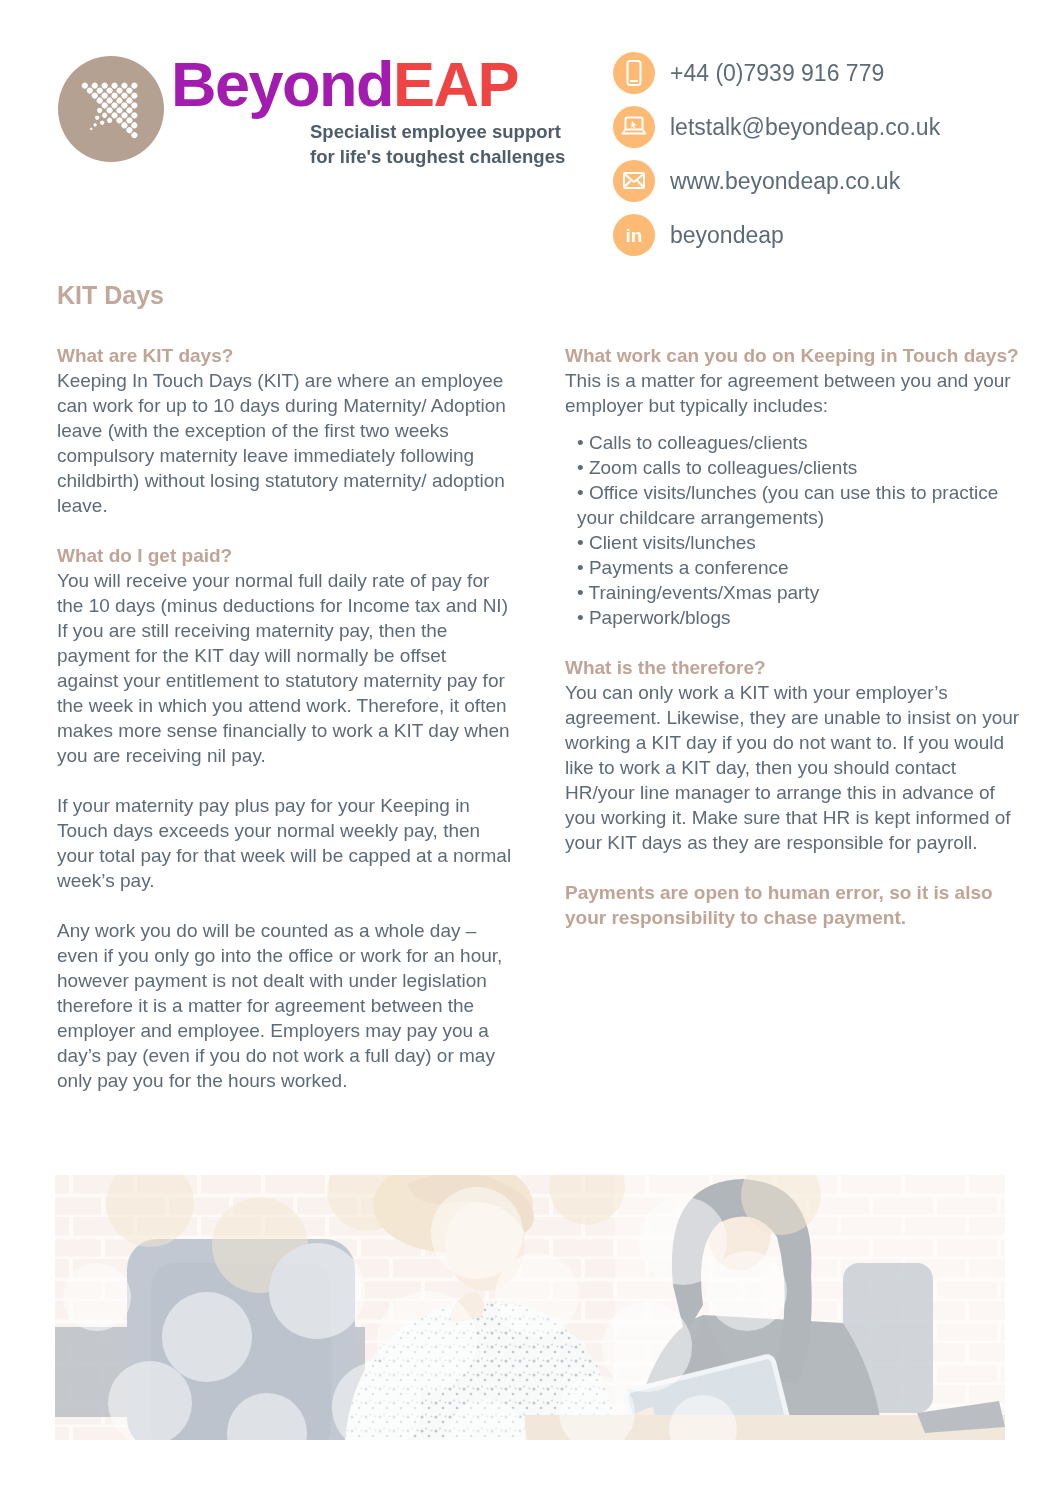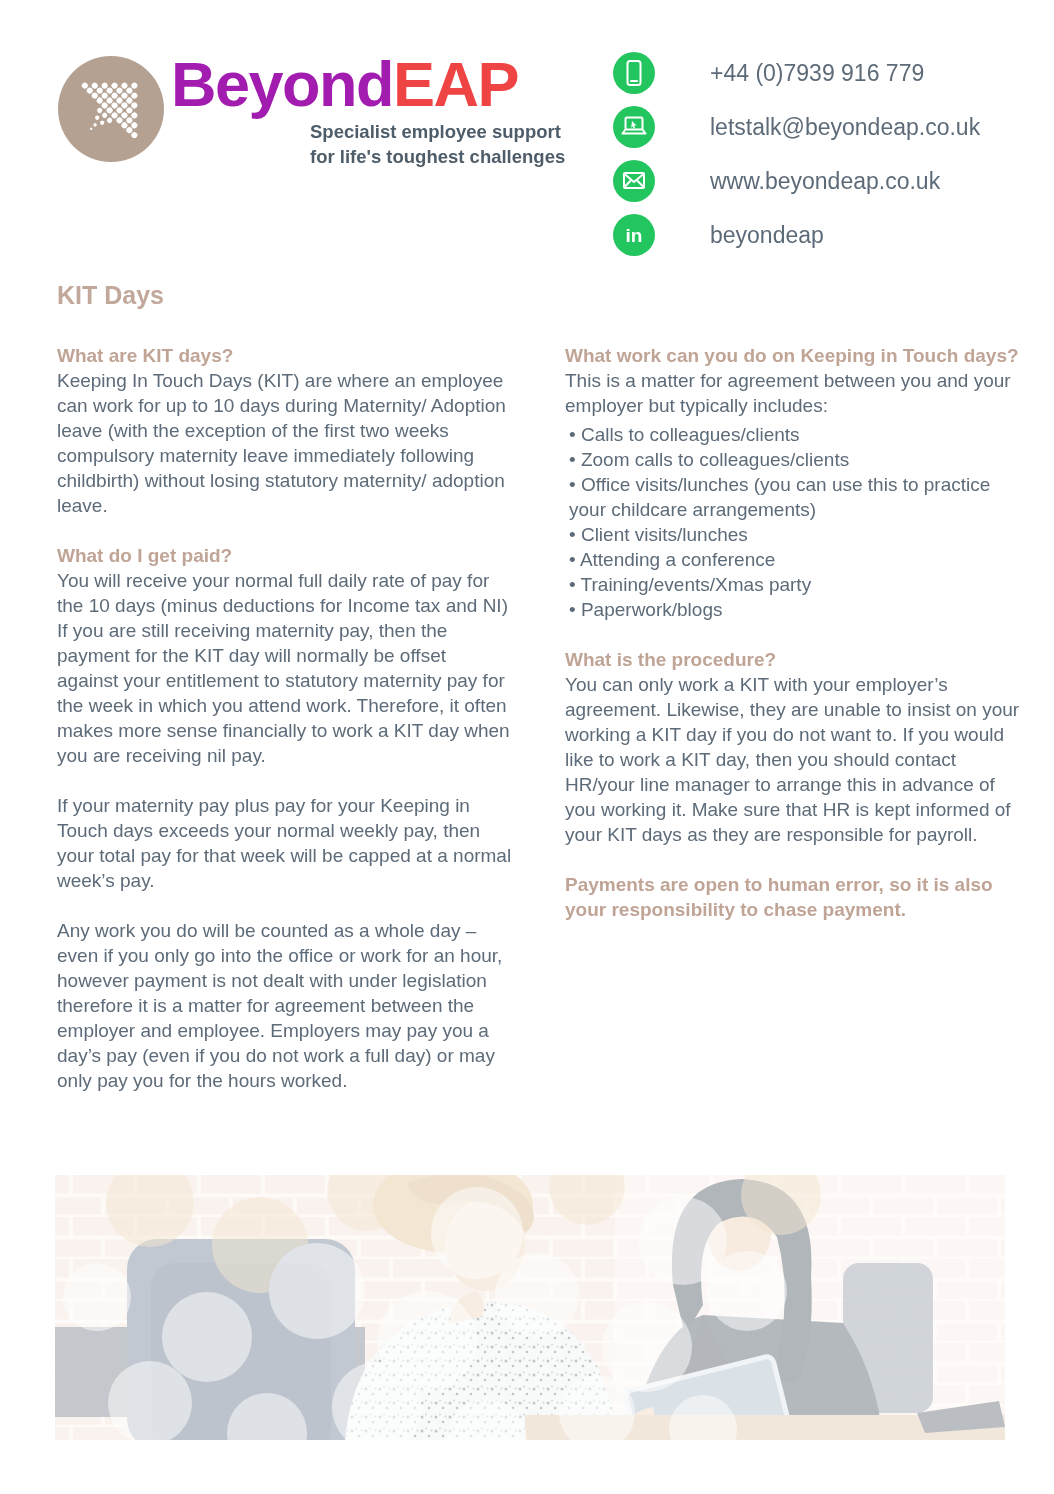--- a/index.html
+++ b/index.html
@@ -46,31 +46,30 @@
   }
   .contact-row {
     display: flex;
     align-items: center;
     gap: 15px;
     height: 42px;
   }
   .contact-icon {
     width: 42px; height: 42px;
     border-radius: 50%;
-    background: #22c55e;
+    background: #fdba74;
     flex: 0 0 42px;
     display: flex;
     align-items: center;
     justify-content: center;
   }
   .contact-text {
     font-size: 23px;
     color: #5d6b78;
     white-space: nowrap;
-    margin-left: 40px;
   }
   
   .page-title {
     position: absolute;
     left: 57px; top: 281px;
     font-size: 25px;
     font-weight: bold;
     color: #c2a89a;
   }
   
@@ -88,21 +87,21 @@
     font-size: 19px;
     line-height: 25px;
     font-weight: bold;
     color: #c0a496;
   }
   .col p { margin: 0 0 25px 0; }
   .col .after-heading { margin-top: 0; }
   .gap-before { margin-top: 25px; }
   ul.plain {
     list-style: none;
-    margin: 4px; padding: 0;
+    margin: 12px; padding: 0;
   }
   ul.plain li { margin: 0; }
   .note {
     margin-top: 25px;
     font-weight: bold;
     color: #c0a496;
   }
   
   .photo {
     position: absolute;
@@ -228,26 +227,26 @@
   </div>
 
   <div class="col col-right">
     <div class="sec-heading">What work can you do on Keeping in Touch days?</div>
     <div>This is a matter for agreement between you and your employer but typically includes:</div>
     <ul class="plain">
       <li>• Calls to colleagues/clients</li>
       <li>• Zoom calls to colleagues/clients</li>
       <li>• Office visits/lunches (you can use this to practice your childcare arrangements)</li>
       <li>• Client visits/lunches</li>
-      <li>• Attending a conference</li>
+      <li>• Payments a conference</li>
       <li>• Training/events/Xmas party</li>
       <li>• Paperwork/blogs</li>
     </ul>
 
-    <div class="sec-heading gap-before">What is the procedure?</div>
+    <div class="sec-heading gap-before">What is the therefore?</div>
     <p class="after-heading">You can only work a KIT with your employer’s agreement. Likewise, they are unable to insist on your working a KIT day if you do not want to. If you would like to work a KIT day, then you should contact HR/your line manager to arrange this in advance of you working it. Make sure that HR is kept informed of your KIT days as they are responsible for payroll.</p>
 
     <div class="note">Payments are open to human error, so it is also your responsibility to chase payment.</div>
   </div>
 
   <div class="photo">
     <svg width="950" height="265" viewBox="0 0 950 265">
       <defs>
         <pattern id="brick" width="64" height="42" patternUnits="userSpaceOnUse">
           <rect width="64" height="42" fill="#f0ded2"></rect>

